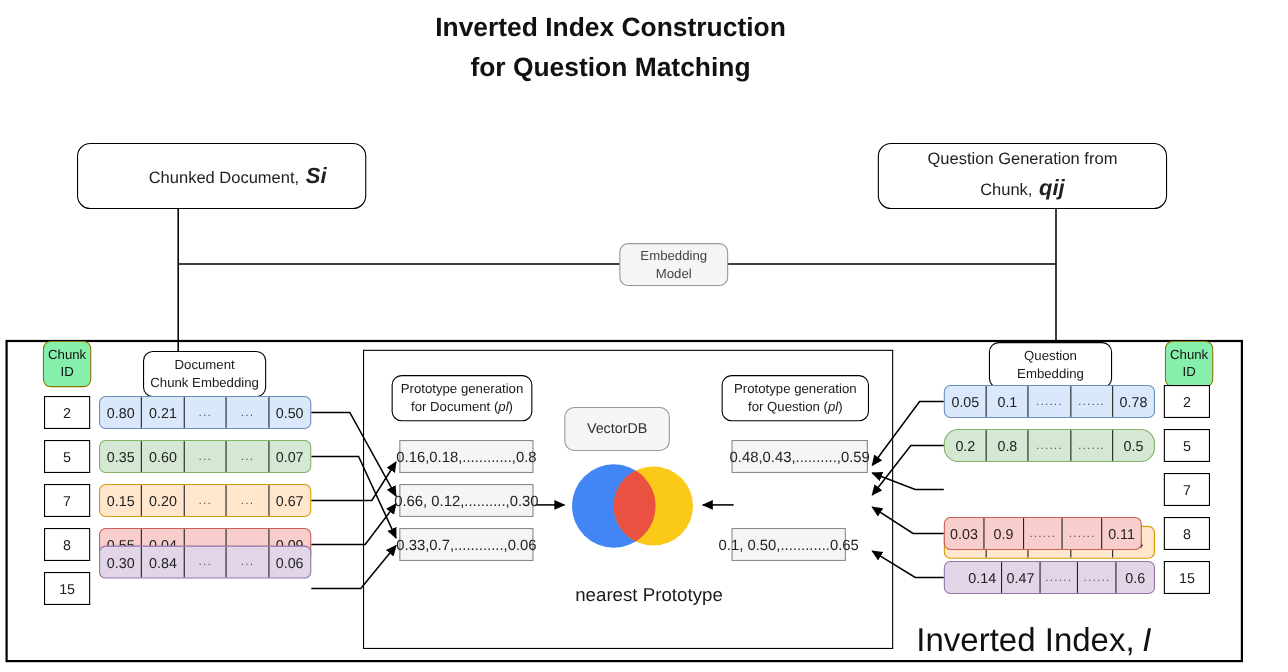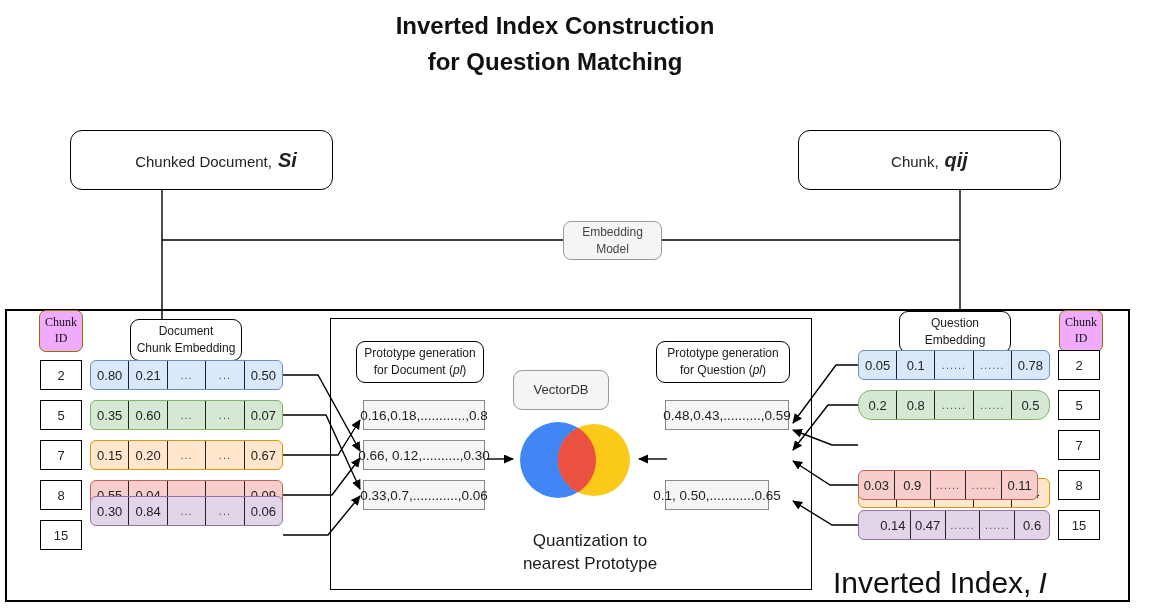--- a/index.html
+++ b/index.html
@@ -3,21 +3,21 @@
 <meta charset="utf-8">
 <style>
   html,body{margin:0;padding:0;background:#ffffff;font-family:"Liberation Sans",sans-serif;}
   .canvas{position:relative;width:1171px;height:611px;background:#fff;overflow:hidden;}
   .abs{position:absolute;box-sizing:border-box;}
   .title{left:150px;top:8px;width:810px;text-align:center;font-size:24px;font-weight:bold;color:#111;line-height:1.5;}
   .topbox{background:#fff;border:1px solid #000;border-radius:12px;display:flex;flex-direction:column;align-items:center;justify-content:center;font-size:15px;color:#222;line-height:1.5;}
   .varname{font-weight:bold;font-style:italic;font-size:20px;margin-left:6px;}
   .graybox{background:#f5f5f5;border:1px solid #999;border-radius:8px;display:flex;flex-direction:column;align-items:center;justify-content:center;color:#444;font-size:12px;line-height:1.35;}
   .whitelabel{background:#fff;border:1px solid #000;border-radius:9px;display:flex;flex-direction:column;align-items:center;justify-content:center;font-size:12px;color:#1a1a1a;line-height:1.4;text-align:center;}
-  .gold{background:#f0abfc;border:1px solid #8c7500;border-radius:7px;display:flex;flex-direction:column;align-items:center;justify-content:center;font-size:12px;color:#111;line-height:1.3;text-align:center;font-family:Liberation Serif, serif;}
+  .gold{background:#86efac;border:1px solid #8c7500;border-radius:7px;display:flex;flex-direction:column;align-items:center;justify-content:center;font-size:12px;color:#111;line-height:1.3;text-align:center;}
   .outerbox{left:5px;top:309px;width:1125px;height:293px;border:2px solid #000;background:transparent;}
   .innerbox{left:330px;top:318px;width:482px;height:272px;border:1px solid #000;background:transparent;}
   .idbox{background:#fff;border:1px solid #000;display:flex;align-items:center;justify-content:center;font-size:13px;color:#222;}
   .embrow{display:flex;border-radius:6px;overflow:hidden;border:1px solid #000;}
   .embrow .cell{flex:1;display:flex;align-items:center;justify-content:center;font-size:13px;color:#222;border-left:1px solid #222;}
   .embrow .cell:first-child{border-left:none;}
   .embrow .cell.dots{color:#555;font-size:11px;letter-spacing:1px;}
   .embrow.blue{background:#dae8fc;border-color:#6c8ebf;}
   .embrow.green{background:#d5e8d4;border-color:#82b366;}
   .embrow.orange{background:#ffe6cc;border-color:#d79b00;}
@@ -74,20 +74,21 @@
 
   <div class="abs title">
     <div>Inverted Index Construction</div>
     <div>for Question Matching</div>
   </div>
 
   <div class="abs topbox" style="left:70px;top:130px;width:263px;height:60px;padding-left:29px;">
     <div><span>Chunked Document,</span><span class="varname">Si</span></div>
   </div>
   <div class="abs topbox" style="left:798px;top:130px;width:263px;height:60px;">
+    <div>Question Generation from</div>
     <div><span>Chunk,</span><span class="varname">qij</span></div>
   </div>
 
   <div class="abs graybox" style="left:563px;top:221px;width:99px;height:39px;">
     <div>Embedding</div>
     <div>Model</div>
   </div>
 
   <div class="abs gold" style="left:39px;top:310px;width:44px;height:42px;">
     <div>Chunk</div>
@@ -154,21 +155,20 @@
   </div>
 
   <div class="abs protobox" style="left:363px;top:400px;width:122px;height:30px;">0.16,0.18,............,0.8</div>
   <div class="abs protobox" style="left:363px;top:440px;width:122px;height:30px;">0.66, 0.12,..........,0.30</div>
   <div class="abs protobox" style="left:363px;top:480px;width:122px;height:30px;">0.33,0.7,............,0.06</div>
 
   <div class="abs protobox" style="left:665px;top:400px;width:124px;height:30px;">0.48,0.43,..........,0.59</div>
   <div class="abs protobox" style="left:665px;top:480px;width:104px;height:30px;">0.1, 0.50,............0.65</div>
 
   <div class="abs quantlabel" style="left:480px;top:530px;width:220px;">
-    <div>Quantization to</div>
     <div>nearest Prototype</div>
   </div>
 
   <div class="abs whitelabel" style="left:899px;top:311px;width:112px;height:42px;">
     <div>Question</div>
     <div>Embedding</div>
   </div>
   <div class="abs gold" style="left:1059px;top:310px;width:44px;height:42px;">
     <div>Chunk</div>
     <div>ID</div>

